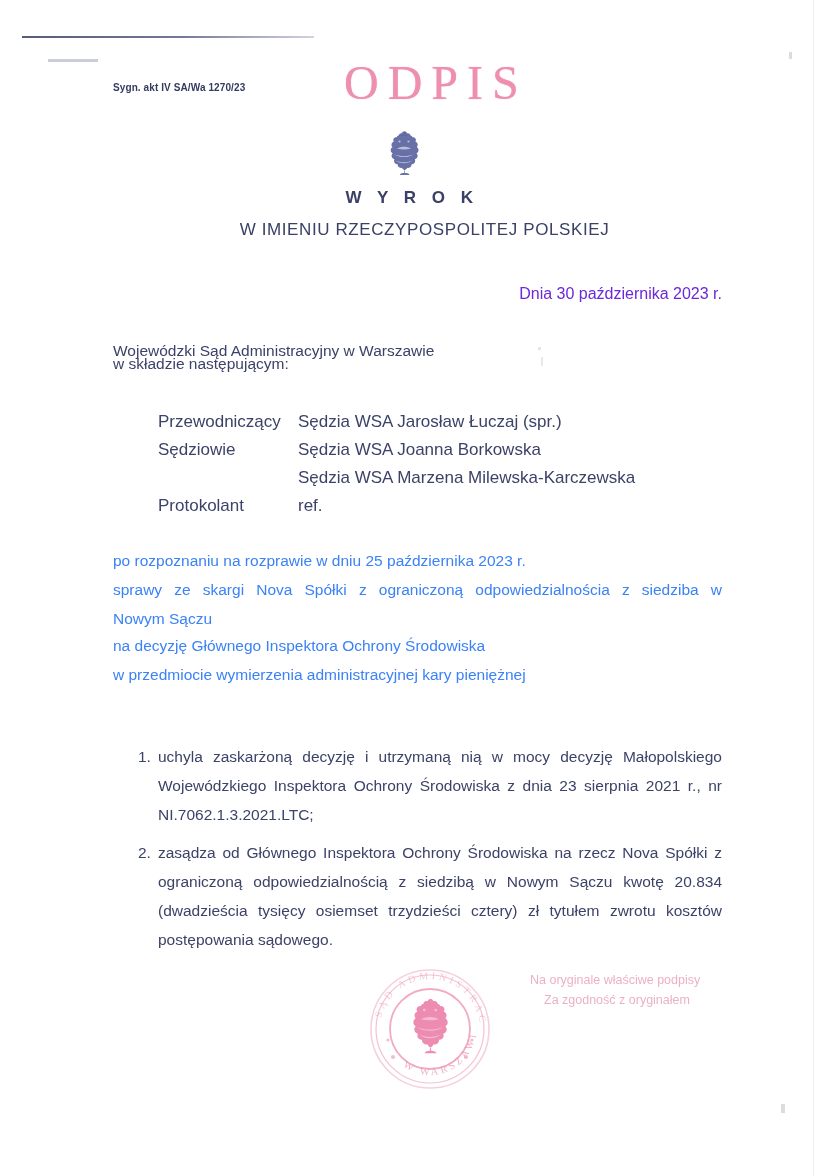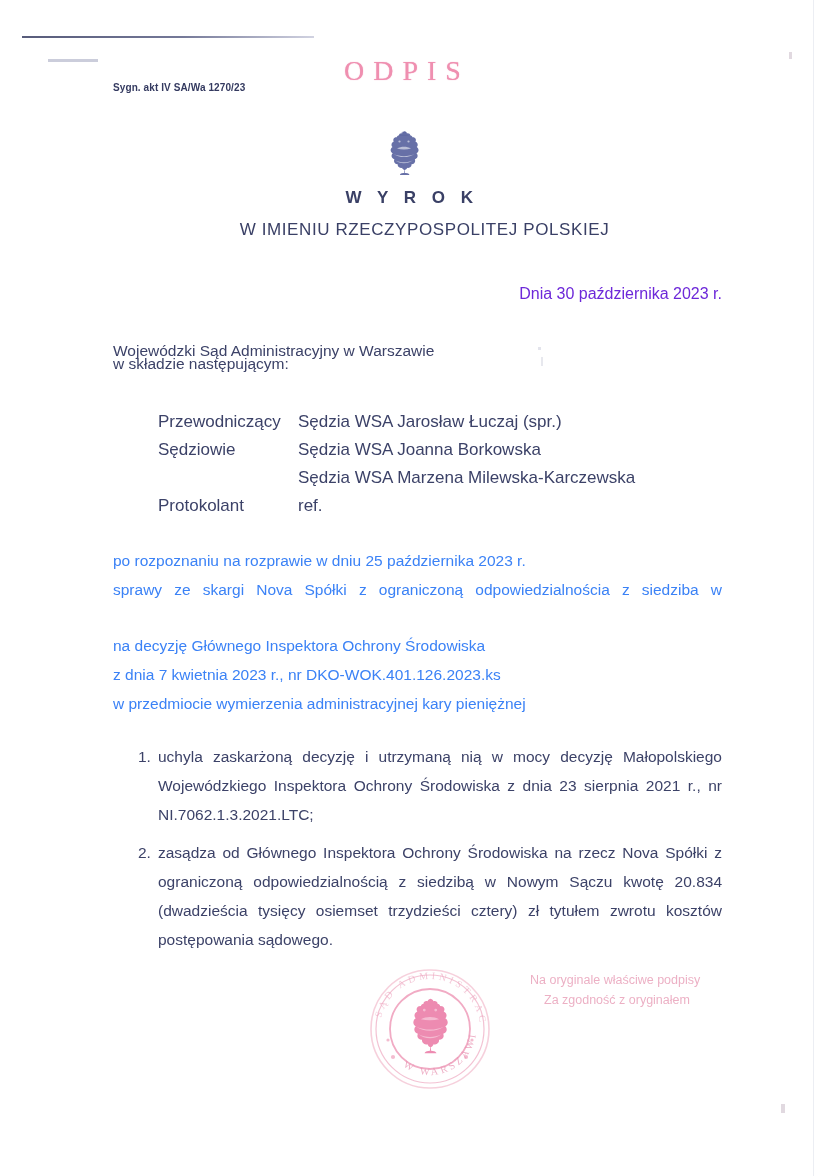--- a/index.html
+++ b/index.html
@@ -65,21 +65,21 @@
     font-weight: bold;
     letter-spacing: .1px;
     color: #343a60;
     white-space: nowrap;
   }
   .odpis {
     position: absolute;
     left: 344px;
     top: 55px;
     font-family: "Liberation Serif", serif;
-    font-size: 28px;
+    font-size: 48px;
     letter-spacing: 9px;
     color: #ef8fb0;
     text-shadow: 0 0 1px rgba(239,143,176,.8);
     white-space: nowrap;
   }
   .emblem {
     position: absolute;
     left: 381px;
     top: 128px;
     width: 46px;
@@ -283,25 +283,25 @@
     </div>
     <div class="panel-row">
       <div class="panel-role">Protokolant</div>
       <div class="panel-name">ref.</div>
     </div>
   </div>
 
   <div class="body-block">
     <div class="p-line">po rozpoznaniu na rozprawie w dniu 25 października 2023 r.</div>
     <div class="p-line p-just">sprawy ze skargi Nova Spółki z ograniczoną odpowiedzialnościa z siedziba w</div>
+    <div class="p-line">Nowym Sączu</div>
   </div>
 
   <div class="body-block-2">
     <div class="p-line">na decyzję Głównego Inspektora Ochrony Środowiska</div>
-    <div class="p-line">z dnia 7 kwietnia 2023 r., nr DKO-WOK.401.126.2023.ks</div>
     <div class="p-line">w przedmiocie wymierzenia administracyjnej kary pieniężnej</div>
   </div>
 
   <div class="ruling">
     <div class="ruling-item">
       <div class="ruling-num">1.</div>
       <div class="ruling-text">uchyla zaskarżoną decyzję i utrzymaną nią w mocy decyzję Małopolskiego Wojewódzkiego Inspektora Ochrony Środowiska z dnia 23 sierpnia 2021 r., nr NI.7062.1.3.2021.LTC;</div>
     </div>
     <div class="ruling-item">
       <div class="ruling-num">2.</div>

